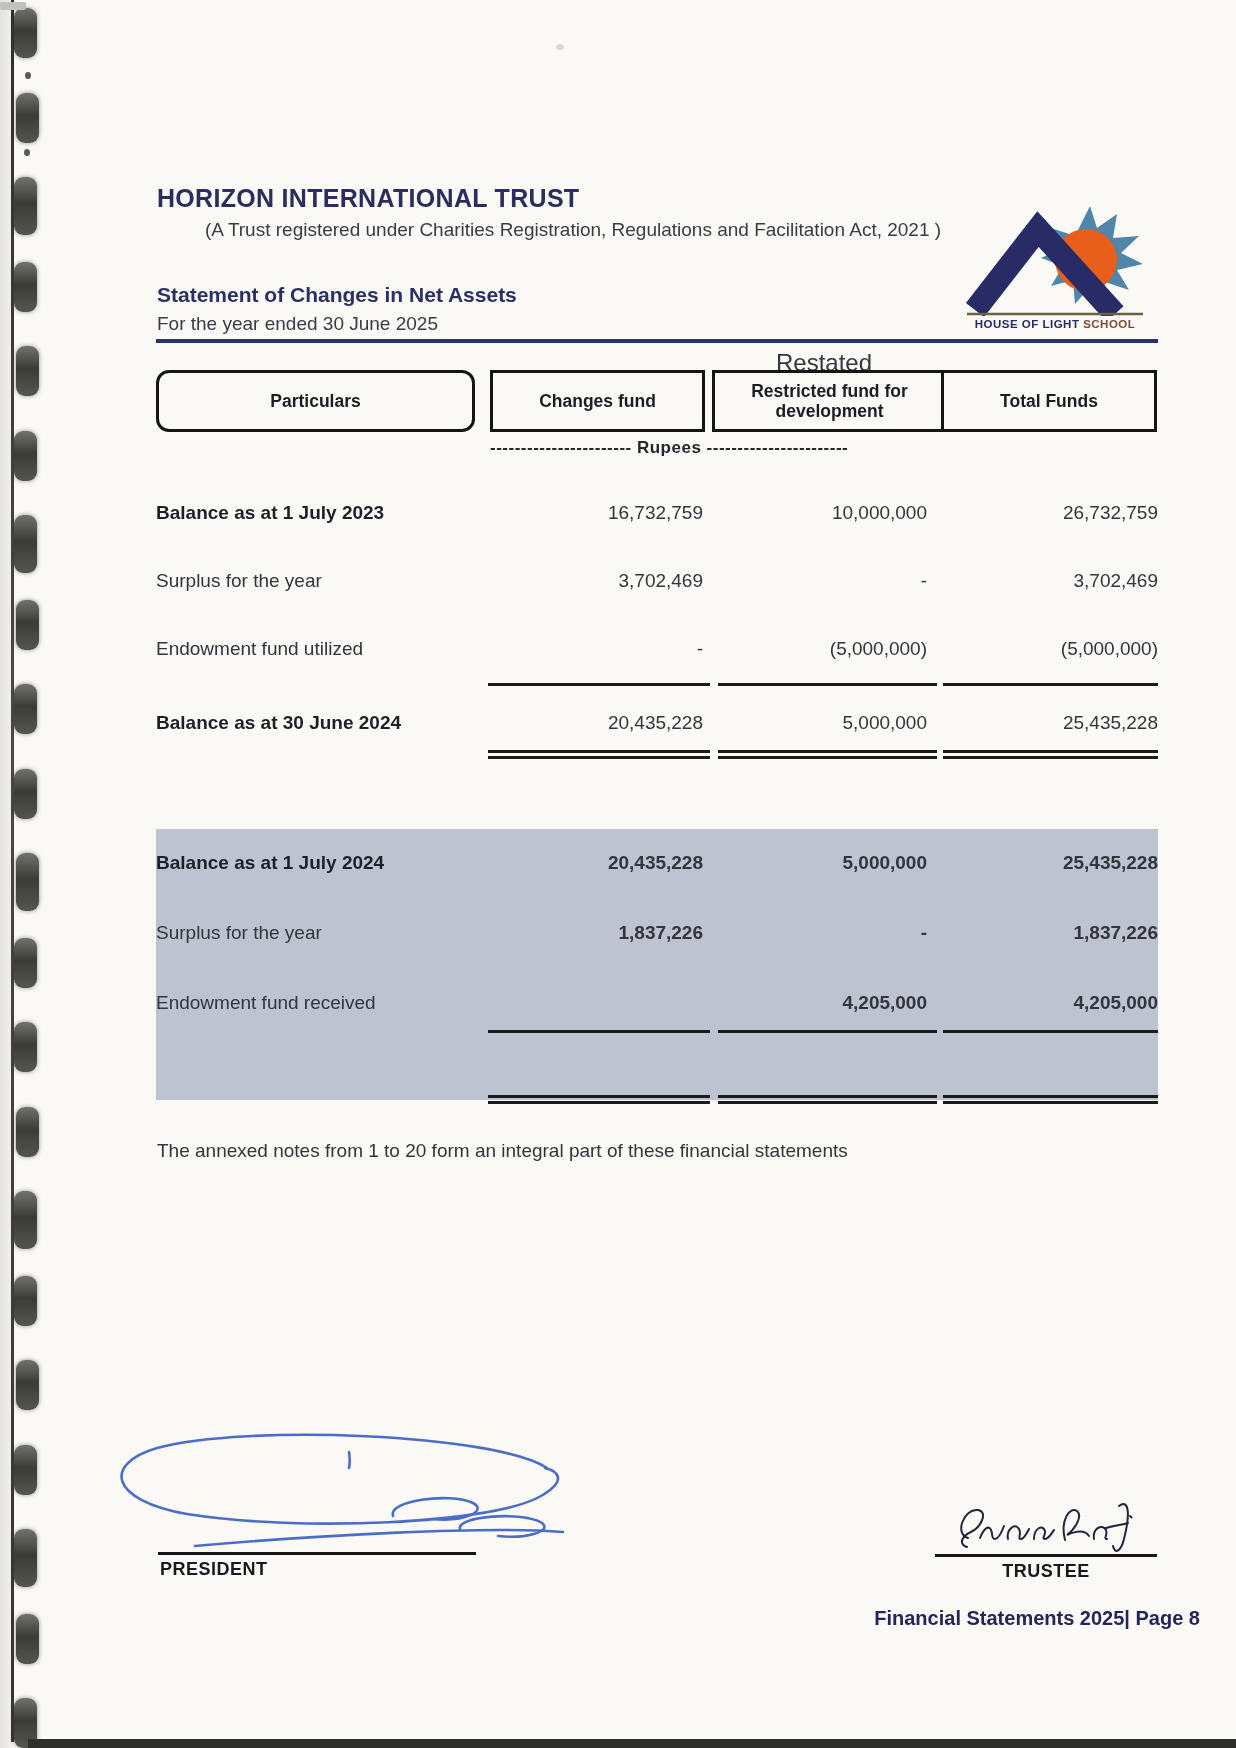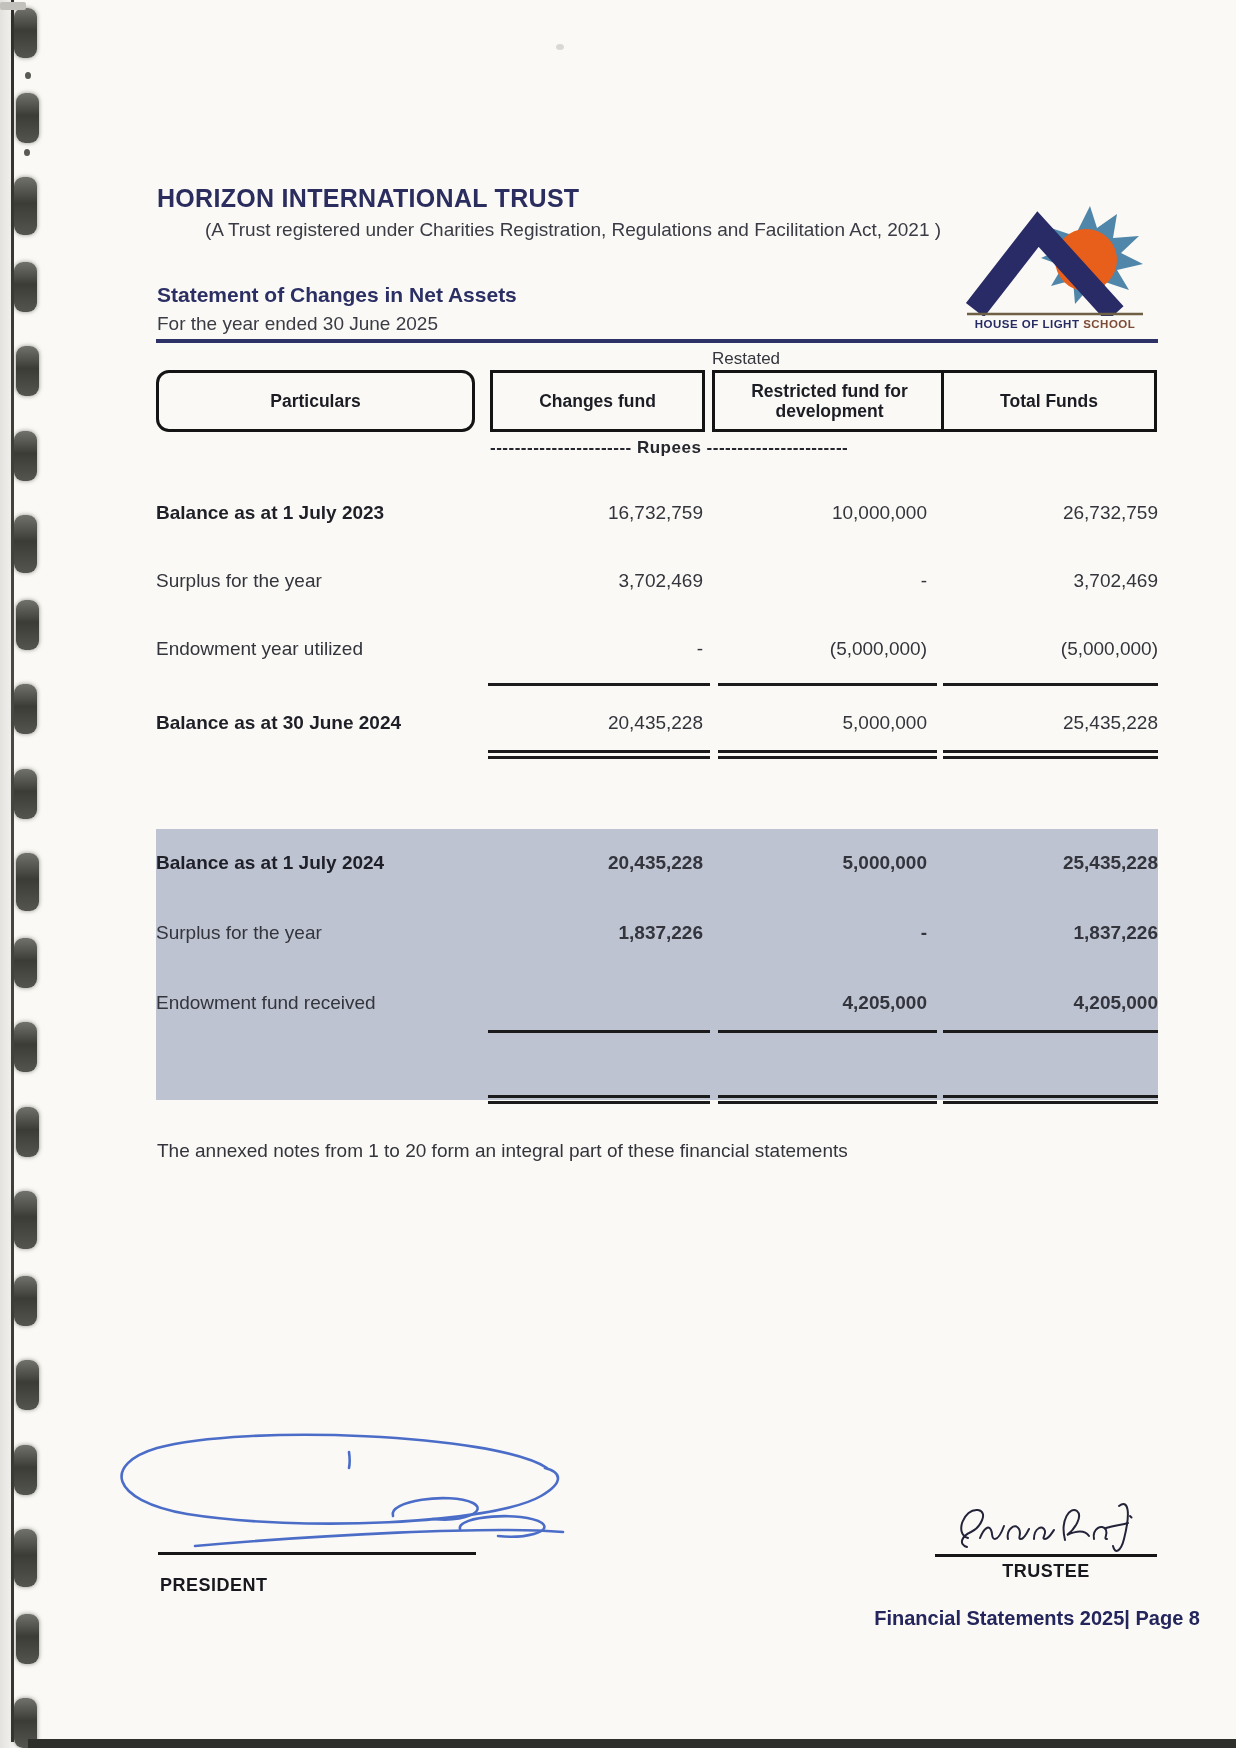--- a/index.html
+++ b/index.html
@@ -31,22 +31,22 @@
   .head-rule{position:absolute;left:156px;right:78px;top:339px;height:4px;background:#2d3166;}
 
   
   .logo{position:absolute;left:965px;top:198px;width:180px;height:134px;}
   .logo-caption{position:absolute;left:0;top:120px;width:180px;text-align:center;
     font-size:11.5px;font-weight:bold;letter-spacing:.5px;white-space:nowrap;}
   .logo-caption .w1{color:#272b63;}
   .logo-caption .w2{color:#7d4a35;}
 
   
-  .restated{position:absolute;left:712px;top:349px;width:224px;
-    font-size:17px;color:#34353d;}
+  .restated{position:absolute;left:712px;top:349px;width:224px;text-align:center;
+    font-size:24px;color:#34353d;}
   .hbox{position:absolute;top:370px;height:56px;border:3px solid #141414;background:#faf9f5;
     display:flex;align-items:center;justify-content:center;text-align:center;
     font-size:17.5px;font-weight:bold;color:#1c1d24;line-height:1.15;}
   .hbox.b1{left:156px;width:313px;border-radius:13px;}
   .hbox.b2{left:490px;width:209px;}
   .hbox.b3{left:712px;width:217px;padding:0 6px;}
   .hbox.b4{left:941px;width:210px;}
   .rupees-line{position:absolute;left:490px;top:438px;width:600px;
     font-size:17px;font-weight:bold;color:#26272e;letter-spacing:.5px;}
 
@@ -68,21 +68,21 @@
 
   .note-line{position:absolute;left:157px;top:1140px;font-size:19px;color:#33343c;}
 
   
   .sig-president{position:absolute;left:95px;top:1422px;width:485px;height:140px;}
   .sig-trustee{position:absolute;left:948px;top:1496px;width:190px;height:62px;}
   .sign-line{position:absolute;height:3px;background:#161616;}
   .line-president{left:158px;top:1552px;width:318px;}
   .line-trustee{left:935px;top:1554px;width:222px;}
   .sig-title{position:absolute;font-size:18px;font-weight:bold;color:#18191f;letter-spacing:.5px;}
-  .title-president{left:160px;top:1559px;margin-top:16px;}
+  .title-president{left:160px;top:1559px;}
   .title-trustee{left:935px;top:1561px;width:222px;text-align:center;}
 
   .footer-line{position:absolute;right:36px;top:1607px;font-size:20px;font-weight:bold;color:#23255c;}
 </style>
 </head>
 <body>
 
 <div class="scan">
 
   <div class="left-edge-strip"></div>
@@ -147,21 +147,21 @@
     <span class="num c3">10,000,000</span>
     <span class="num c4">26,732,759</span>
   </div>
   <div class="trow" style="top:570px">
     <span class="tlabel">Surplus for the year</span>
     <span class="num c2">3,702,469</span>
     <span class="num c3">-</span>
     <span class="num c4">3,702,469</span>
   </div>
   <div class="trow" style="top:638px">
-    <span class="tlabel">Endowment year utilized</span>
+    <span class="tlabel">Endowment fund utilized</span>
     <span class="num c2">-</span>
     <span class="num c3">(5,000,000)</span>
     <span class="num c4">(5,000,000)</span>
   </div>
   <div class="ruleset" style="top:683px">
     <div class="r c2"></div>
       <div class="r c3"></div>
       <div class="r c4"></div>
   </div>
   <div class="trow" style="top:712px">

